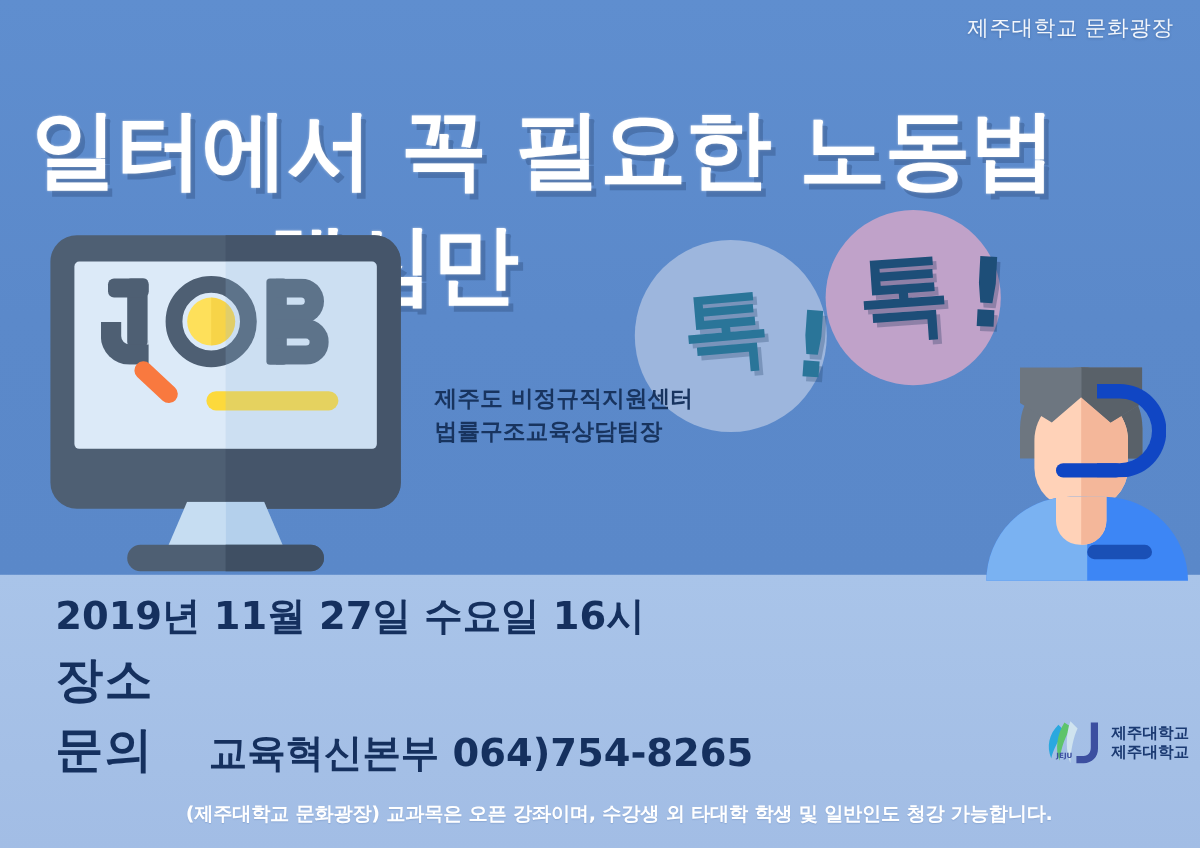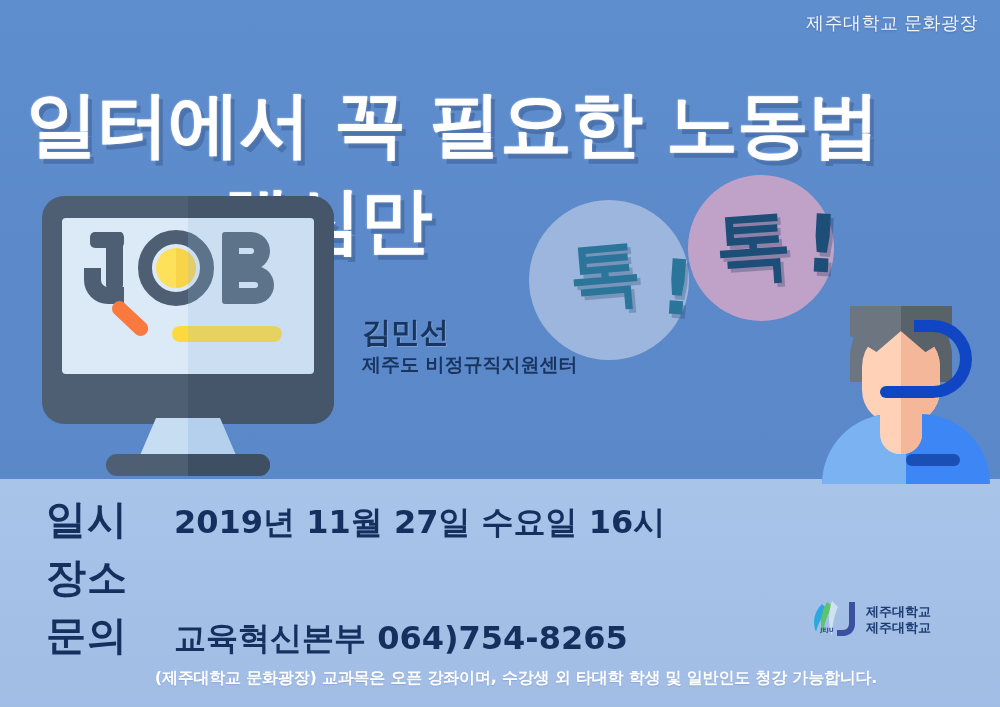--- a/index.html
+++ b/index.html
@@ -148,21 +148,21 @@
     width:128px;flex:none;
     font-family:"DejaVu Sans","Liberation Sans",sans-serif;
     font-size:40px;font-weight:800;color:#15305e;letter-spacing:1px;
   }
   .info-value{
     font-family:"DejaVu Sans","Liberation Sans",sans-serif;
     font-size:32px;font-weight:700;color:#15305e;letter-spacing:0px;white-space:nowrap;
   }
 
   
-  .logo{position:absolute;left:808px;top:598px;display:flex;align-items:center;gap:6px;}
+  .logo{position:absolute;left:868px;top:598px;display:flex;align-items:center;gap:6px;}
   .logo-mark{position:relative;width:52px;height:44px;flex:none;}
   .logo-text{
     font-family:"DejaVu Sans","Liberation Sans",sans-serif;
     font-size:13px;font-weight:800;color:#1b3a72;line-height:1.25;white-space:nowrap;
   }
 
   
   .footnote{
     position:absolute;left:16px;top:668px;width:1000px;text-align:center;
     font-family:"DejaVu Sans","Liberation Sans",sans-serif;
@@ -186,22 +186,22 @@
   <div class="tok bang-1">!</div>
   <div class="tok tok-2">톡</div>
   <div class="tok bang-2">!</div>
 
   <div class="title-wrap">
     <div class="title-line1">일터에서 꼭 필요한 노동법</div>
     <div class="title-line2">핵심만</div>
   </div>
 
   <div class="speaker">
-    <div class="speaker-name">김민선</div>
     <div class="speaker-org">제주도 비정규직지원센터</div>
+    <div class="speaker-org">법률구조교육상담팀장</div>
   </div>
 
   <div class="monitor">
     <div class="mon-frame"></div>
     <div class="mon-frame-shade"></div>
     <div class="mon-screen">
       <div class="job-J">
         <div class="stem"></div>
           <div class="top"></div>
           <div class="hook"></div>
@@ -237,21 +237,20 @@
     <div class="p-body-light"></div>
     <div class="p-collar"></div>
     <div class="p-collar-shade"></div>
     <div class="p-badge"></div>
     <div class="p-headband"></div>
     <div class="p-mic"></div>
   </div>
 
   <div class="info">
     <div class="info-row">
-      <div class="info-label">일시</div>
       <div class="info-value">2019년 11월 27일 수요일 16시</div>
     </div>
     <div class="info-row">
       <div class="info-label">장소</div>
     </div>
     <div class="info-row">
       <div class="info-label">문의</div>
       <div class="info-value">교육혁신본부 064)754-8265</div>
     </div>
   </div>

